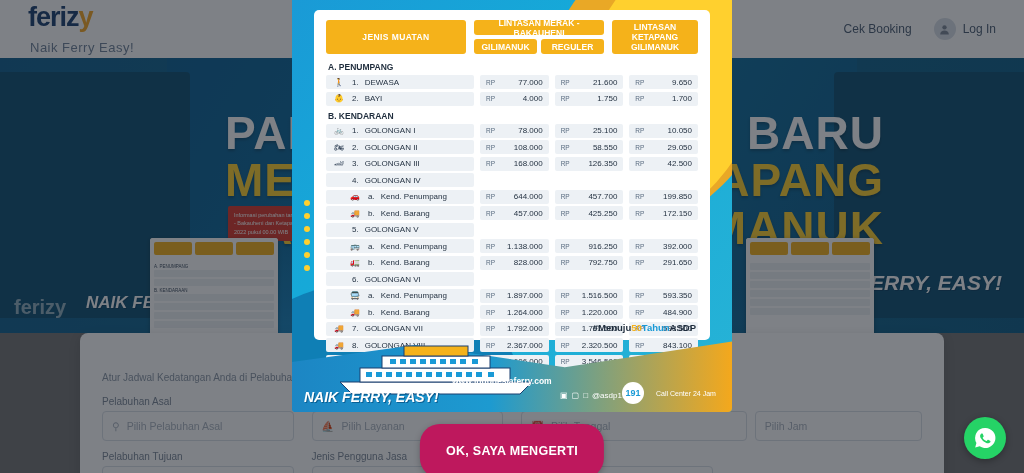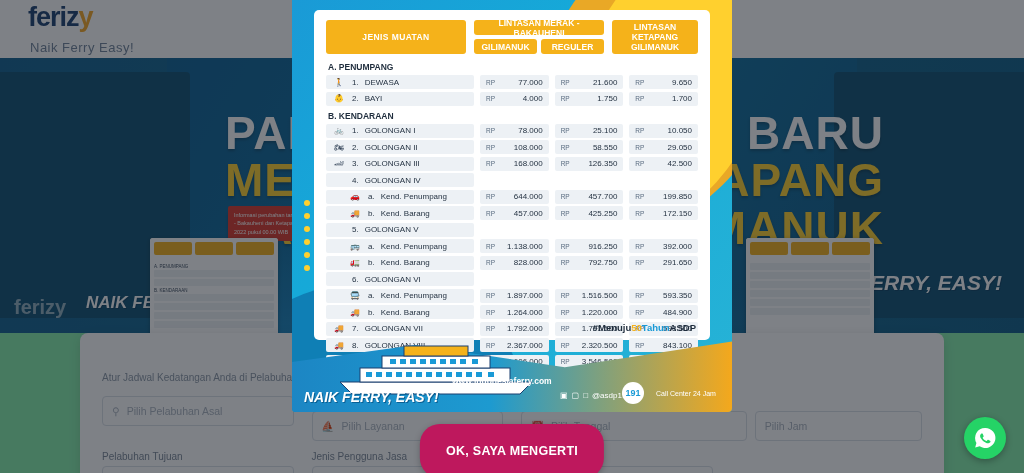--- a/index.html
+++ b/index.html
@@ -6,21 +6,21 @@
   html, body { width: 1024px; height: 473px; overflow: hidden; }
   body {
     font-family: "Liberation Sans", sans-serif;
     background: #f2f4f7;
     position: relative;
   }
 
   
   #page {
     position: absolute; inset: 0;
-    background: #86efac;
+    background: #737373;
   }
   .topbar {
     position: absolute; top: 0; left: 0; right: 0; height: 58px;
     background: #ffffff;
     display: flex; align-items: center;
     padding: 0 28px;
     z-index: 2;
   }
   .logo-wrap { display: flex; flex-direction: column; line-height: 1; }
   .logo {
@@ -242,20 +242,32 @@
 </head>
 <body>
 
 <div id="page">
 
   <div class="topbar">
     <div class="logo-wrap">
       <div class="logo"><span>feriz</span><span class="z">y</span></div>
       <div class="logo-sub">Naik Ferry  Easy!</div>
     </div>
+    <div class="top-right">
+      <div class="top-link">Cek Booking</div>
+      <div class="login-wrap">
+        <span class="avatar">
+          <svg width="13" height="13" viewBox="0 0 24 24" fill="#7a8696">
+              <circle cx="12" cy="8" r="4"></circle>
+              <path d="M4 21c0-4.4 3.6-7 8-7s8 2.6 8 7z"></path>
+            </svg>
+        </span>
+        <span class="top-link">Log In</span>
+      </div>
+    </div>
   </div>
 
   <div class="hero">
     <div class="hero-center">
       <div class="hero-blue-wave"></div>
     </div>
     <div class="hero-left-card"></div>
     <div class="hero-right-card"></div>
 
     <div class="hero-title">
@@ -309,20 +321,21 @@
       </div>
     </div>
 
   </div>
 
   <div class="search-card">
     <div class="search-title">Cari Tiket</div>
     <div class="search-sub">Atur Jadwal Kedatangan Anda di Pelabuhan (Check In)</div>
     <div class="field-grid">
       <div>
+        <div class="field-label">Pelabuhan Asal</div>
         <div class="field-box">
           <span>⚲</span>
           <span>Pilih Pelabuhan Asal</span>
         </div>
       </div>
       <div>
         <div class="field-label">Jenis Layanan</div>
         <div class="field-box">
           <span>⛵</span>
           <span>Pilih Layanan</span>

